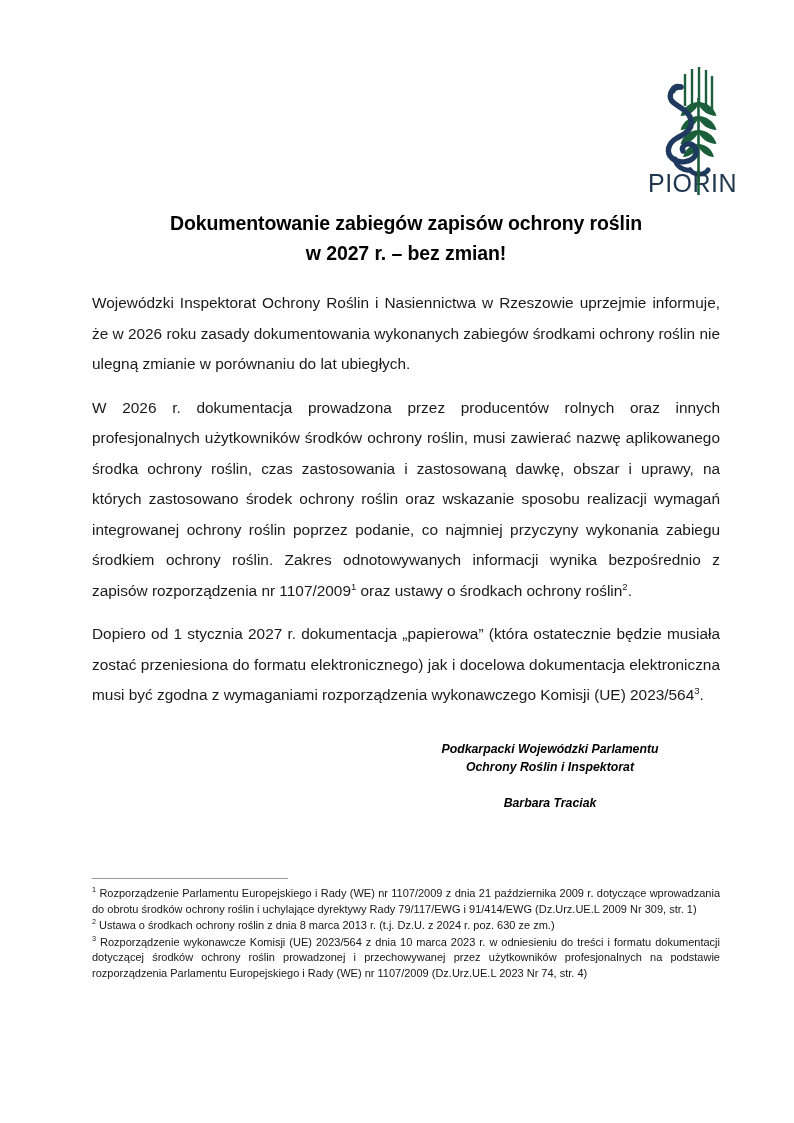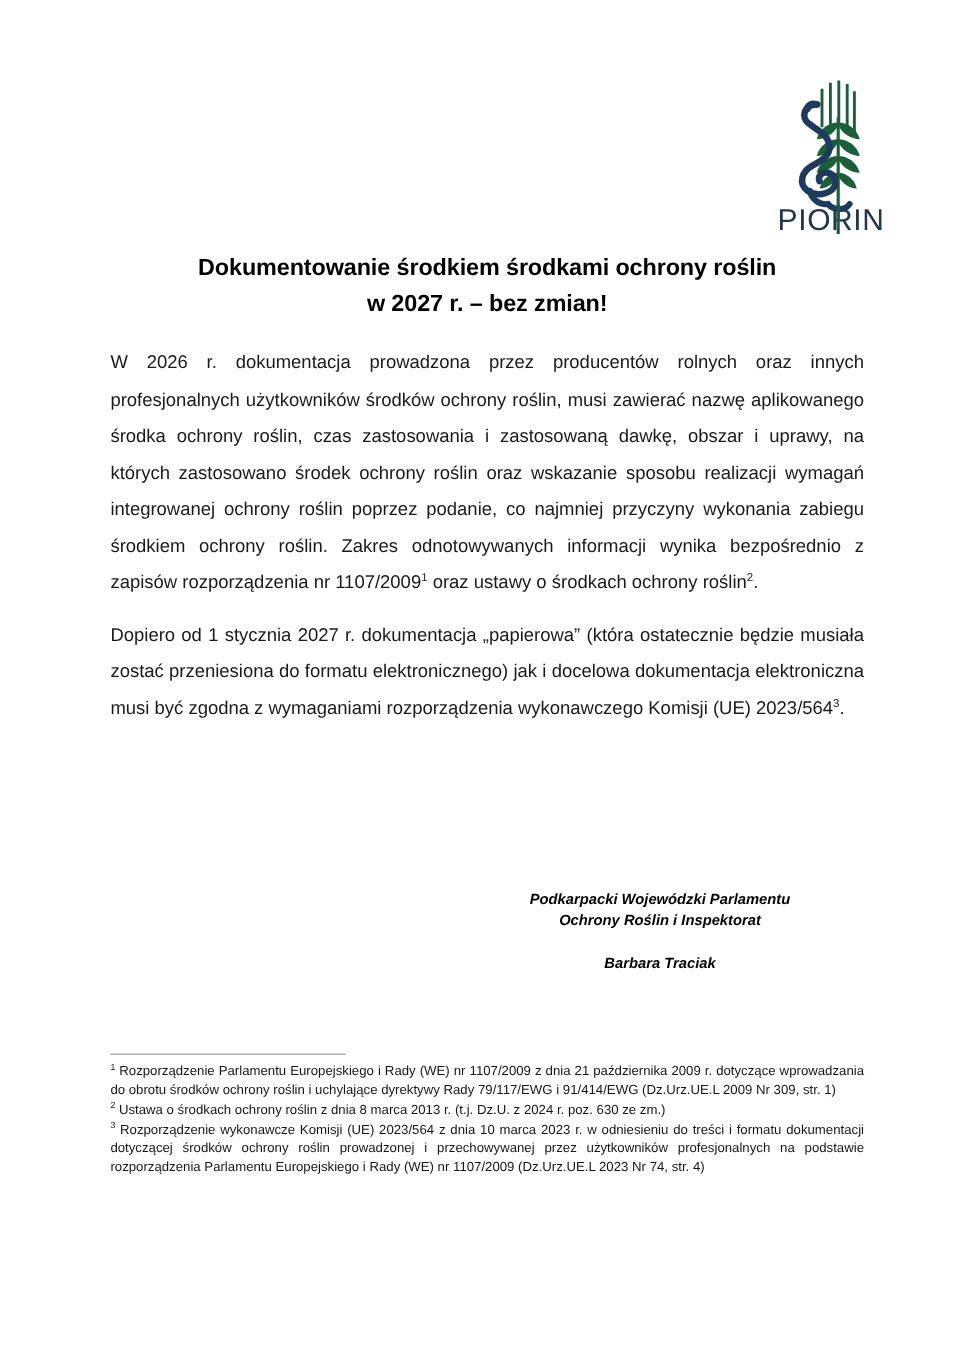--- a/index.html
+++ b/index.html
@@ -152,26 +152,27 @@
       <path d="M45 112 C50 118 60 117 63 112" fill="none" stroke="#1f3a5f" stroke-width="5" stroke-linecap="round"></path>
       <path d="M30 101 C31 108 38 113 45 112" fill="none" stroke="#1f3a5f" stroke-width="5" stroke-linecap="round"></path>
 
       <text x="3" y="134" font-family="Liberation Sans, sans-serif" font-size="25" letter-spacing="0.5" fill="#20384f">PIORIN</text>
 
       <line x1="53.5" y1="112" x2="53.5" y2="137" stroke="#1b5e3a" stroke-width="2.6"></line>
     </svg>
   </div>
 
   <div class="title-block">
-    <div class="title-line">Dokumentowanie środkiem środkami ochrony roślin</div>
+    <div class="title-line">Dokumentowanie zabiegów zapisów ochrony roślin</div>
     <div class="title-line">w 2027 r. – bez zmian!</div>
   </div>
 
   <div class="body-block">
 
+    <p class="para">Wojewódzki Inspektorat Ochrony Roślin i Nasiennictwa w Rzeszowie uprzejmie informuje, że w 2026 roku zasady dokumentowania wykonanych zabiegów środkami ochrony roślin nie ulegną zmianie w porównaniu do lat ubiegłych.</p>
 
     <p class="para"><span>W 2026 r. dokumentacja prowadzona przez producentów rolnych oraz innych profesjonalnych użytkowników środków ochrony roślin, musi zawierać nazwę aplikowanego środka ochrony roślin, czas zastosowania i zastosowaną dawkę, obszar i uprawy, na których zastosowano środek ochrony roślin oraz wskazanie sposobu realizacji wymagań integrowanej ochrony roślin poprzez podanie, co najmniej przyczyny wykonania zabiegu środkiem ochrony roślin. Zakres odnotowywanych informacji wynika bezpośrednio z zapisów rozporządzenia nr 1107/2009</span><sup>1</sup><span> oraz ustawy o środkach ochrony roślin</span><sup>2</sup><span>.</span></p>
 
     <p class="para"><span>Dopiero od 1 stycznia 2027 r. dokumentacja „papierowa” (która ostatecznie będzie musiała zostać przeniesiona do formatu elektronicznego) jak i docelowa dokumentacja elektroniczna musi być zgodna z wymaganiami rozporządzenia wykonawczego Komisji (UE) 2023/564</span><sup>3</sup><span>.</span></p>
 
   </div>
 
   <div class="signature">
     <div>Podkarpacki Wojewódzki Parlamentu</div>
     <div>Ochrony Roślin i Inspektorat</div>

